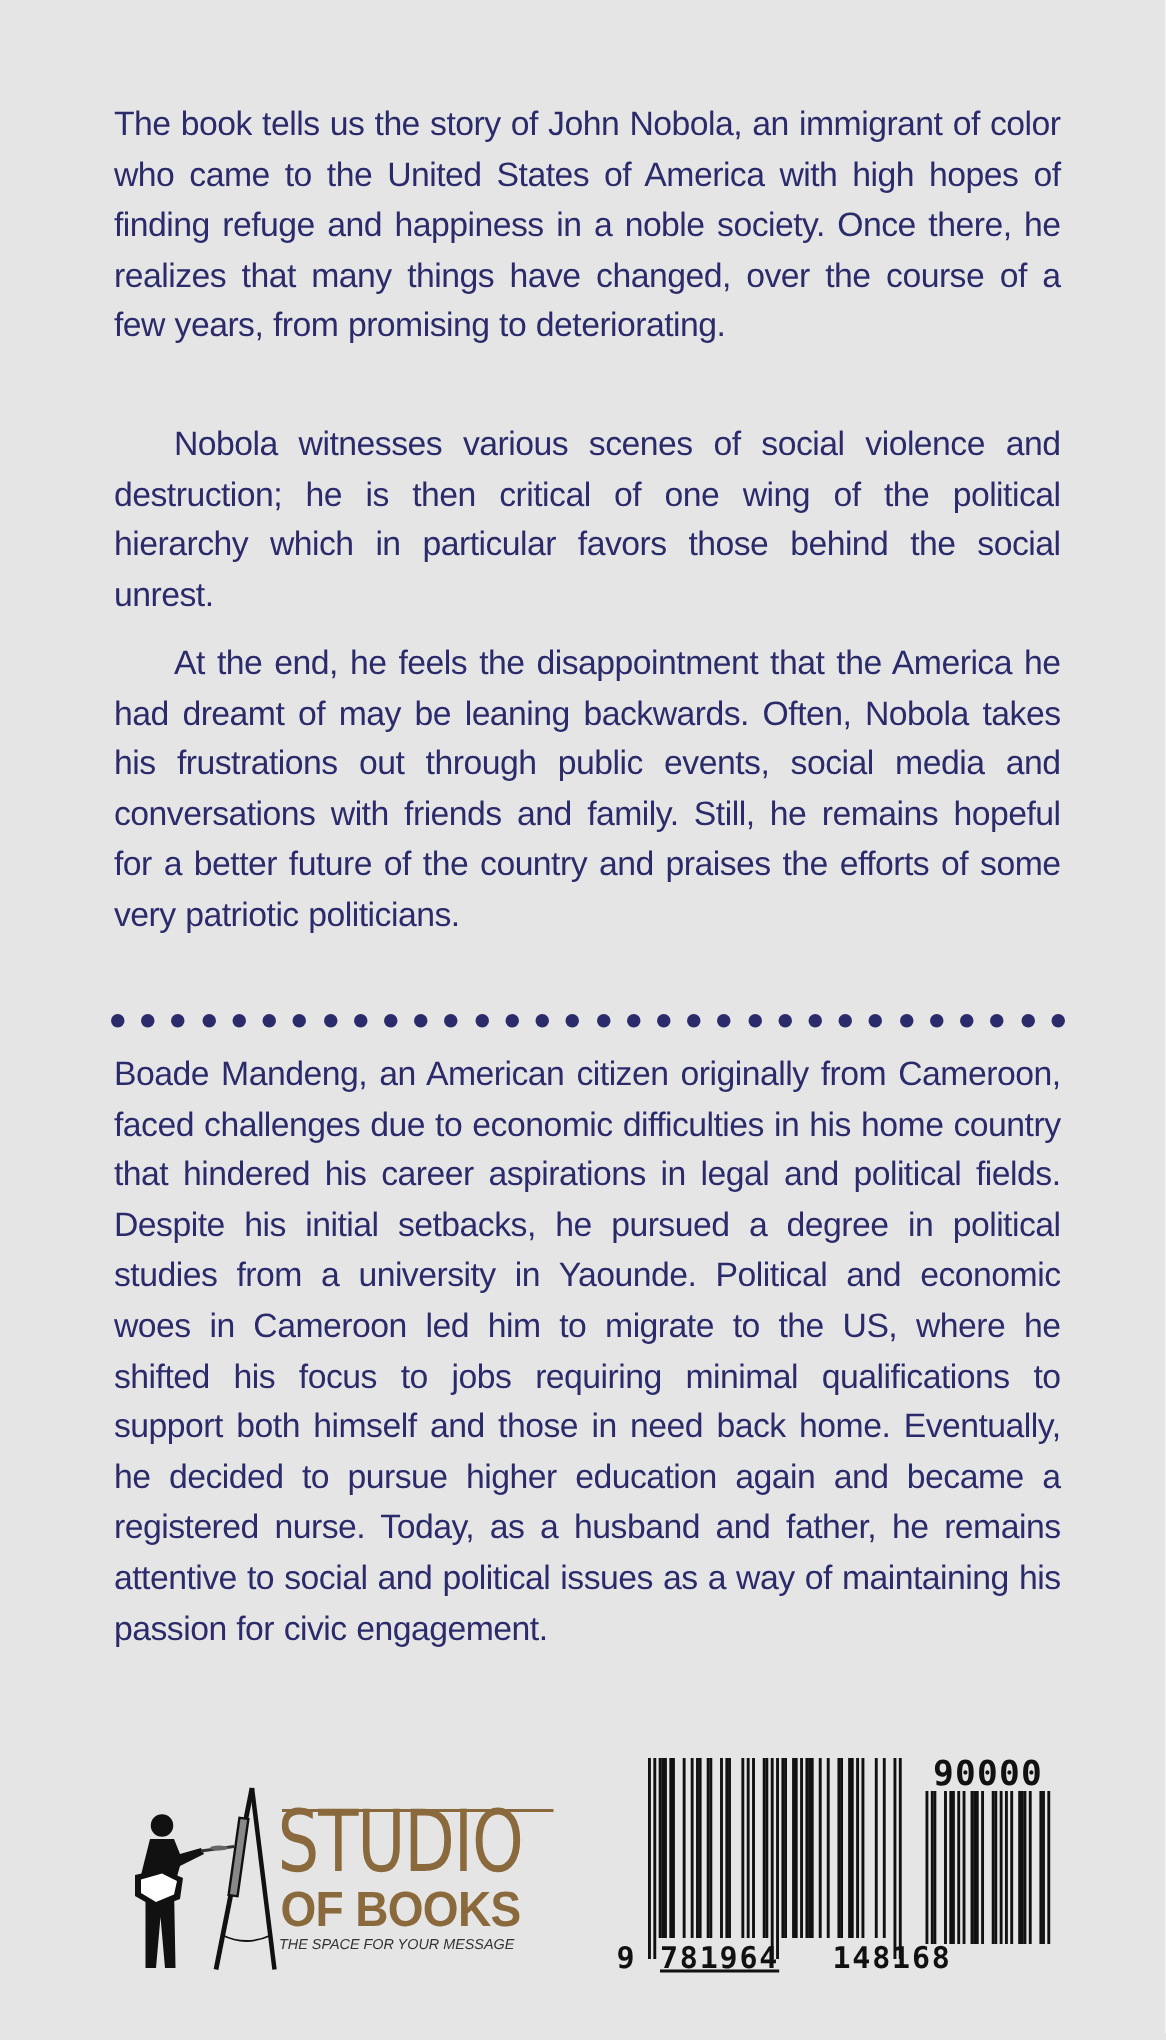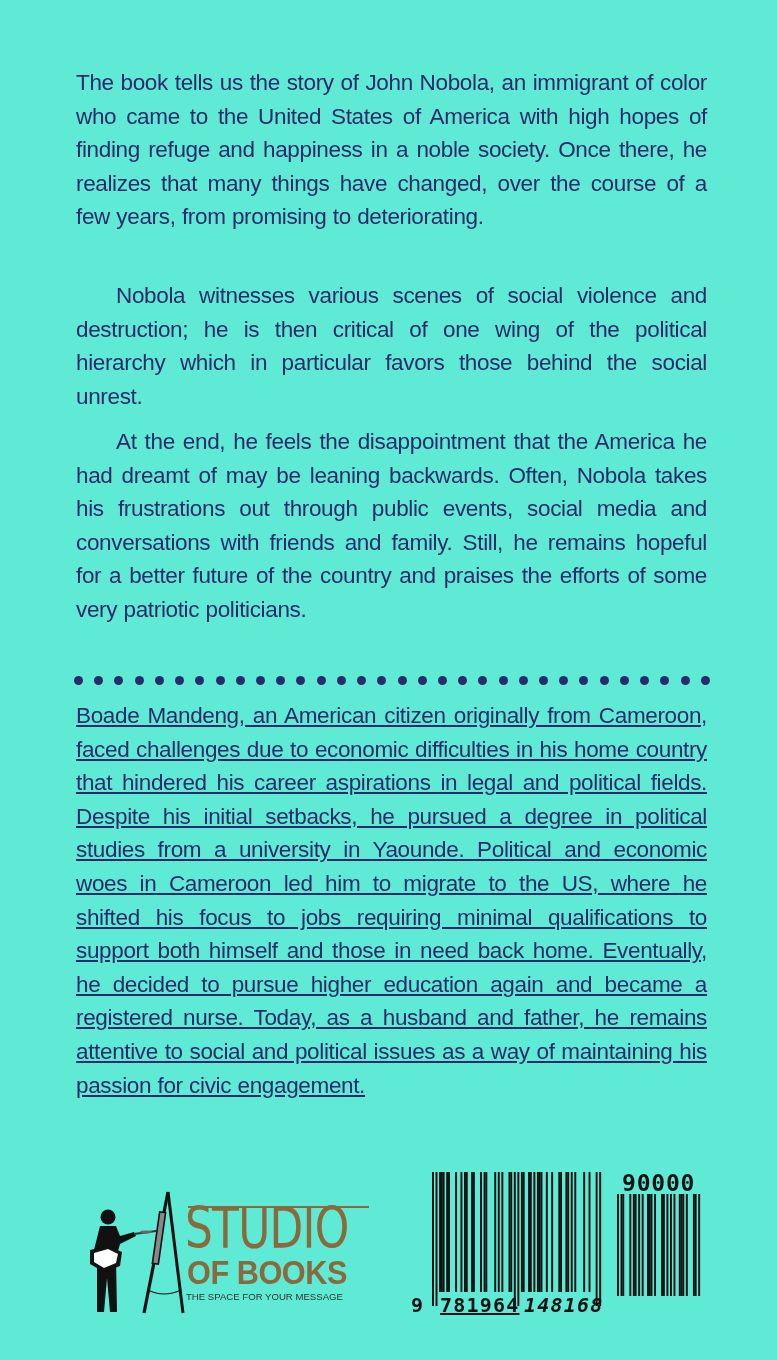--- a/index.html
+++ b/index.html
@@ -1,29 +1,29 @@
 <!DOCTYPE html>
 <html><head>
 <meta charset="utf-8">
 <style>
   html, body { margin: 0; padding: 0; background: #ffffff; }
   body { width: 777px; height: 1360px; position: relative; overflow: hidden; }
-  .page { position: absolute; inset: 0; background: #5eead4; }
+  .page { position: absolute; inset: 0; background: #e5e5e5; }
   .blurb {
     position: absolute; left: 76px; width: 631px;
     font-family: "Liberation Sans", "DejaVu Sans", sans-serif;
     font-size: 22.5px; line-height: 33.6px; color: #2b2b6b;
     text-align: justify; letter-spacing: -0.35px; word-spacing: 0.5px;
   }
   .blurb p { margin: 0; text-align-last: left; }
   .blurb p.indent { text-indent: 40px; }
   #p1 { top: 66px; }
   #p2 { top: 279px; }
   #p3 { top: 425px; }
-  #p4 { top: 699px; text-decoration: underline; }
+  #p4 { top: 699px; }
   .dots { position: absolute; top: 675px; left: 74px; width: 636px; height: 11px; display: flex; justify-content: space-between; align-items: center; }
   .dots span { width: 9px; height: 9px; border-radius: 50%; background: #2b2b6b; display: block; }
 
   
   .isbn-text {
     position: absolute; left: 415px; top: 1148px; width: 282px;
     font-family: "DejaVu Sans Mono", "Liberation Mono", monospace;
     font-weight: bold; font-size: 19px; letter-spacing: 0.6px; color: #111; white-space: nowrap;
   }
   .addon-text {
@@ -32,41 +32,41 @@
     font-weight: bold; font-size: 23px; letter-spacing: 0.8px; color: #111; text-align: center;
   }
   #barcode-svg { position: absolute; left: 0; top: 0; width: 777px; height: 1360px; pointer-events: none; }
   .bc-digit {
     position: absolute; top: 1293px;
     font-family: "DejaVu Sans Mono", "Liberation Mono", monospace;
     font-weight: bold; font-size: 20px; color: #111; letter-spacing: 1.2px; white-space: nowrap;
   }
   .bc-first { left: 411px; }
   .bc-left { left: 440px; text-decoration: underline; }
-  .bc-right { left: 524px; font-style: italic; }
+  .bc-right { left: 555px; }
 
   
   .logo { position: absolute; left: 86px; top: 1186px; width: 290px; height: 130px; }
   .logo-rule { position: absolute; left: 102px; top: 20px; width: 181px; height: 2px; background: #8a6a3c; }
   .logo-studio {
     position: absolute; left: 99px; top: 14px;
     font-family: "DejaVu Sans", "Liberation Sans", sans-serif; font-weight: normal;
     font-size: 57px; line-height: 57px; color: #8a6a3c; letter-spacing: -1px;
     transform: scaleX(0.77); transform-origin: left top;
   }
   .logo-books {
     position: absolute; left: 101px; top: 70px;
     font-family: "Liberation Sans", "DejaVu Sans", sans-serif; font-weight: bold;
     font-size: 33px; line-height: 33px; color: #8a6a3c; letter-spacing: -0.5px;
     transform: scaleX(0.93); transform-origin: left top;
   }
   .logo-tag {
     position: absolute; left: 100px; top: 105px;
     font-family: "Liberation Sans", "DejaVu Sans", sans-serif;
-    font-size: 9.6px; color: #333; letter-spacing: 0px; white-space: nowrap;
+    font-size: 9.6px; color: #333; letter-spacing: 0px; white-space: nowrap; font-style: italic;
   }
   .logo-figure { position: absolute; left: 0; top: 0; }
 </style>
 </head>
 <body>
 
 <div class="page">
 
   <div class="blurb" id="p1">
     <p>The book tells us the story of John Nobola, an immigrant of color who came to the United States of America with high hopes of finding refuge and happiness in a noble society. Once there, he realizes that many things have changed, over the course of a few years, from promising to deteriorating.</p>

